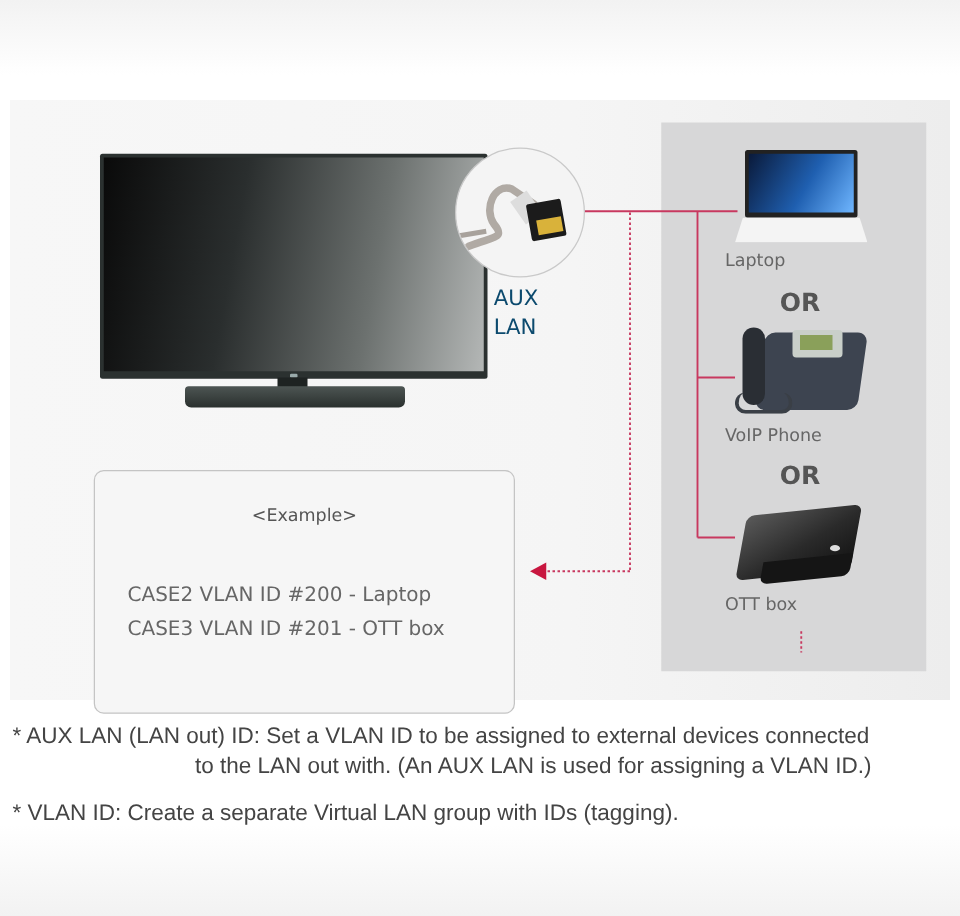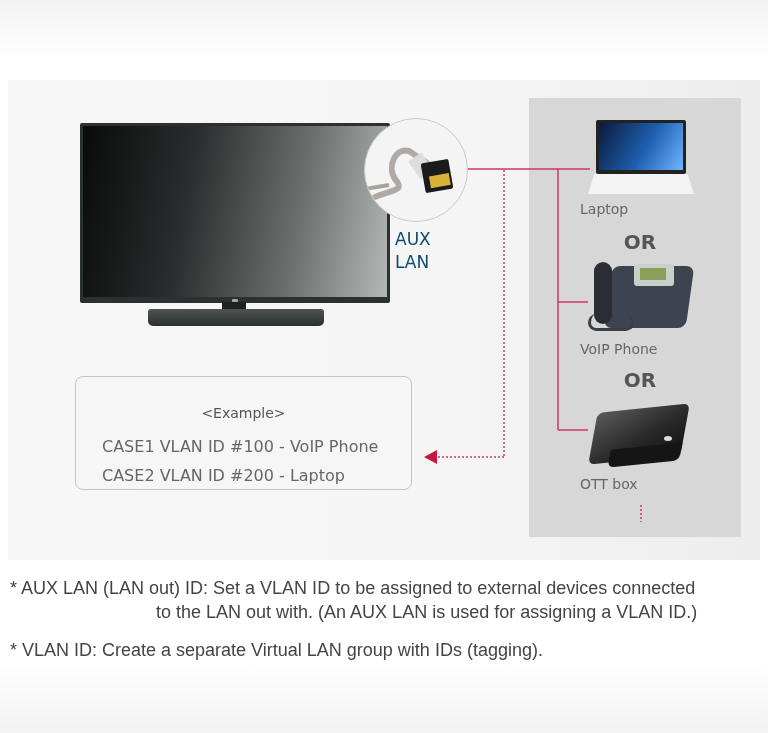--- a/index.html
+++ b/index.html
@@ -40,21 +40,21 @@
   .aux-label {
     position:absolute; left:395px; top:228px; font-size:17px; line-height:23px; color:#0c4a6e;
   }
   
   .svg-lines { position:absolute; left:0; top:0; }
   
   .device-label { position:absolute; font-size:14px; color:#666; width:120px; }
   .or-label { position:absolute; font-size:20px; font-weight:bold; color:#555; text-align:center; width:120px; }
   
   .example-box {
-    position:absolute; left:75px; top:376px; width:337px; height:114px;
+    position:absolute; left:75px; top:376px; width:337px; height:195px;
     border:1px solid #c4c4c4; border-radius:8px; background:#f6f6f6; box-sizing:border-box;
   }
   .example-title { position:absolute; left:0; width:100%; top:28px; text-align:center; font-size:14px; color:#555; }
   .example-case { position:absolute; left:26px; font-size:16px; color:#666; white-space:nowrap; }
   
   .note { position:absolute; font-size:18px; color:#444; white-space:nowrap; font-family:"Liberation Sans", sans-serif; }
 </style>
 </head>
 <body>
 
@@ -114,19 +114,19 @@
 
 <div style="position:absolute;left:592px;top:400px;width:98px;height:74px;">
   <div style="position:absolute;left:2px;top:8px;width:90px;height:52px;background:linear-gradient(150deg,#5a5a5a 0%,#2a2a2a 55%,#111 100%);transform:skewX(-16deg) rotate(-6deg);border-radius:6px;"></div>
   <div style="position:absolute;left:18px;top:46px;width:70px;height:18px;background:#151515;transform:skewX(-16deg) rotate(-6deg);border-radius:0 0 6px 6px;"></div>
   <div style="position:absolute;left:72px;top:36px;width:8px;height:5px;background:#ddd;border-radius:50%;"></div>
 </div>
 <div class="device-label" style="left:580px;top:476px;">OTT box</div>
 
 <div class="example-box">
   <div class="example-title">&lt;Example&gt;</div>
-  <div class="example-case" style="top:60px;">CASE1 VLAN ID #100 - VoIP Phone</div>
   <div class="example-case" style="top:89px;">CASE2 VLAN ID #200 - Laptop</div>
+  <div class="example-case" style="top:116px;">CASE3 VLAN ID #201 - OTT box</div>
 </div>
 
 <div class="note" style="left:10px;top:578px;">* AUX LAN (LAN out) ID: Set a VLAN ID to be assigned to external devices connected</div>
 <div class="note" style="left:156px;top:602px;">to the LAN out with. (An AUX LAN is used for assigning a VLAN ID.)</div>
 <div class="note" style="left:10px;top:640px;">* VLAN ID: Create a separate Virtual LAN group with IDs (tagging).</div>
 
 </body></html>

